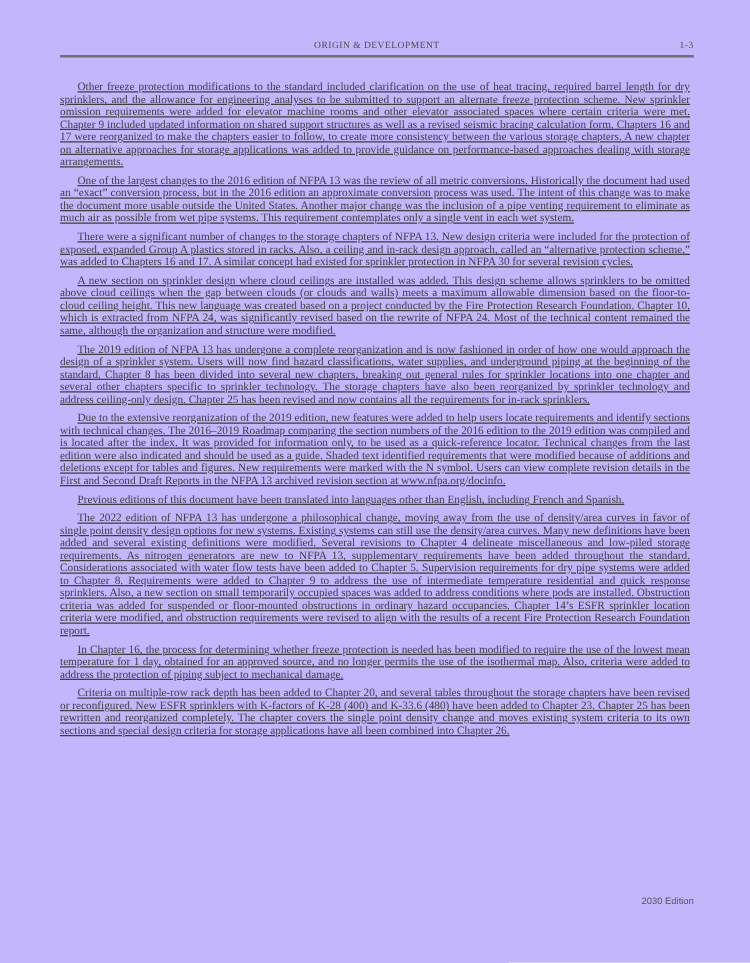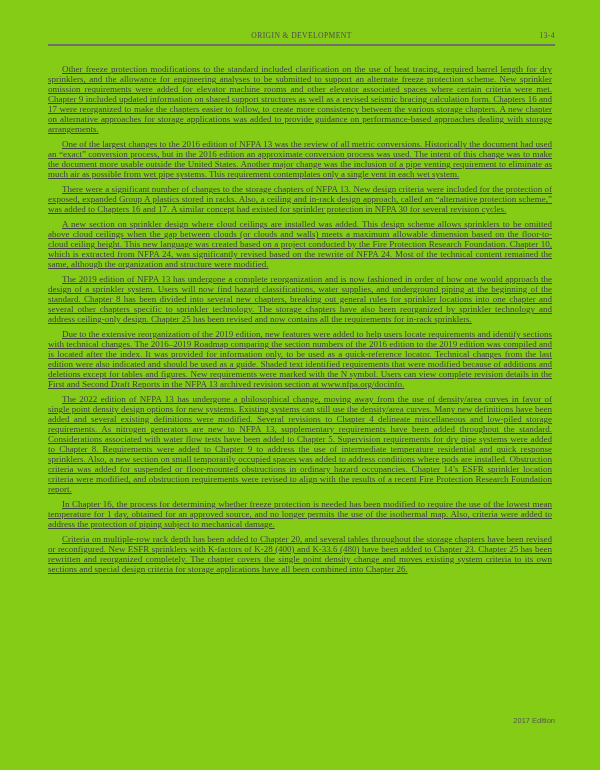--- a/index.html
+++ b/index.html
@@ -1,21 +1,21 @@
 <!DOCTYPE html>
 <html><head>
 <meta charset="utf-8">
 <style>
   html, body { margin: 0; padding: 0; background: #e8e8e8; }
   .page {
     position: relative;
     width: 600px;
     height: 770px;
     margin: 0 auto;
-    background: #84cc16;
+    background: #c4b5fd;
     font-family: "Liberation Serif", serif;
     overflow: hidden;
     box-sizing: border-box;
   }
   .running-head {
     position: absolute;
     top: 31px;
     left: 48px;
     right: 45px;
     height: 12px;
@@ -67,32 +67,33 @@
     color: #555555;
   }
 </style>
 </head>
 <body>
 
 <div class="page">
 
   <div class="running-head">
     <span class="head-title">ORIGIN &amp; DEVELOPMENT</span>
-    <span class="head-page">13-4</span>
+    <span class="head-page">1-3</span>
   </div>
 
   <div class="head-rule"></div>
 
   <div class="body-text">
     <p>Other freeze protection modifications to the standard included clarification on the use of heat tracing, required barrel length for dry sprinklers, and the allowance for engineering analyses to be submitted to support an alternate freeze protection scheme. New sprinkler omission requirements were added for elevator machine rooms and other elevator associated spaces where certain criteria were met. Chapter 9 included updated information on shared support structures as well as a revised seismic bracing calculation form. Chapters 16 and 17 were reorganized to make the chapters easier to follow, to create more consistency between the various storage chapters. A new chapter on alternative approaches for storage applications was added to provide guidance on performance-based approaches dealing with storage arrangements.</p>
     <p>One of the largest changes to the 2016 edition of NFPA 13 was the review of all metric conversions. Historically the document had used an “exact” conversion process, but in the 2016 edition an approximate conversion process was used. The intent of this change was to make the document more usable outside the United States. Another major change was the inclusion of a pipe venting requirement to eliminate as much air as possible from wet pipe systems. This requirement contemplates only a single vent in each wet system.</p>
     <p>There were a significant number of changes to the storage chapters of NFPA 13. New design criteria were included for the protection of exposed, expanded Group A plastics stored in racks. Also, a ceiling and in-rack design approach, called an “alternative protection scheme,” was added to Chapters 16 and 17. A similar concept had existed for sprinkler protection in NFPA 30 for several revision cycles.</p>
     <p>A new section on sprinkler design where cloud ceilings are installed was added. This design scheme allows sprinklers to be omitted above cloud ceilings when the gap between clouds (or clouds and walls) meets a maximum allowable dimension based on the floor-to-cloud ceiling height. This new language was created based on a project conducted by the Fire Protection Research Foundation. Chapter 10, which is extracted from NFPA 24, was significantly revised based on the rewrite of NFPA 24. Most of the technical content remained the same, although the organization and structure were modified.</p>
     <p>The 2019 edition of NFPA 13 has undergone a complete reorganization and is now fashioned in order of how one would approach the design of a sprinkler system. Users will now find hazard classifications, water supplies, and underground piping at the beginning of the standard. Chapter 8 has been divided into several new chapters, breaking out general rules for sprinkler locations into one chapter and several other chapters specific to sprinkler technology. The storage chapters have also been reorganized by sprinkler technology and address ceiling-only design. Chapter 25 has been revised and now contains all the requirements for in-rack sprinklers.</p>
     <p>Due to the extensive reorganization of the 2019 edition, new features were added to help users locate requirements and identify sections with technical changes. The 2016–2019 Roadmap comparing the section numbers of the 2016 edition to the 2019 edition was compiled and is located after the index. It was provided for information only, to be used as a quick-reference locator. Technical changes from the last edition were also indicated and should be used as a guide. Shaded text identified requirements that were modified because of additions and deletions except for tables and figures. New requirements were marked with the N symbol. Users can view complete revision details in the First and Second Draft Reports in the NFPA 13 archived revision section at www.nfpa.org/docinfo.</p>
+    <p>Previous editions of this document have been translated into languages other than English, including French and Spanish.</p>
     <p>The 2022 edition of NFPA 13 has undergone a philosophical change, moving away from the use of density/area curves in favor of single point density design options for new systems. Existing systems can still use the density/area curves. Many new definitions have been added and several existing definitions were modified. Several revisions to Chapter 4 delineate miscellaneous and low-piled storage requirements. As nitrogen generators are new to NFPA 13, supplementary requirements have been added throughout the standard. Considerations associated with water flow tests have been added to Chapter 5. Supervision requirements for dry pipe systems were added to Chapter 8. Requirements were added to Chapter 9 to address the use of intermediate temperature residential and quick response sprinklers. Also, a new section on small temporarily occupied spaces was added to address conditions where pods are installed. Obstruction criteria was added for suspended or floor-mounted obstructions in ordinary hazard occupancies. Chapter 14’s ESFR sprinkler location criteria were modified, and obstruction requirements were revised to align with the results of a recent Fire Protection Research Foundation report.</p>
     <p>In Chapter 16, the process for determining whether freeze protection is needed has been modified to require the use of the lowest mean temperature for 1 day, obtained for an approved source, and no longer permits the use of the isothermal map. Also, criteria were added to address the protection of piping subject to mechanical damage.</p>
     <p>Criteria on multiple-row rack depth has been added to Chapter 20, and several tables throughout the storage chapters have been revised or reconfigured. New ESFR sprinklers with K-factors of K-28 (400) and K-33.6 (480) have been added to Chapter 23. Chapter 25 has been rewritten and reorganized completely. The chapter covers the single point density change and moves existing system criteria to its own sections and special design criteria for storage applications have all been combined into Chapter 26.</p>
   </div>
 
-  <div class="page-footer">2017 Edition</div>
+  <div class="page-footer">2030 Edition</div>
 
 </div>
 
 </body></html>

